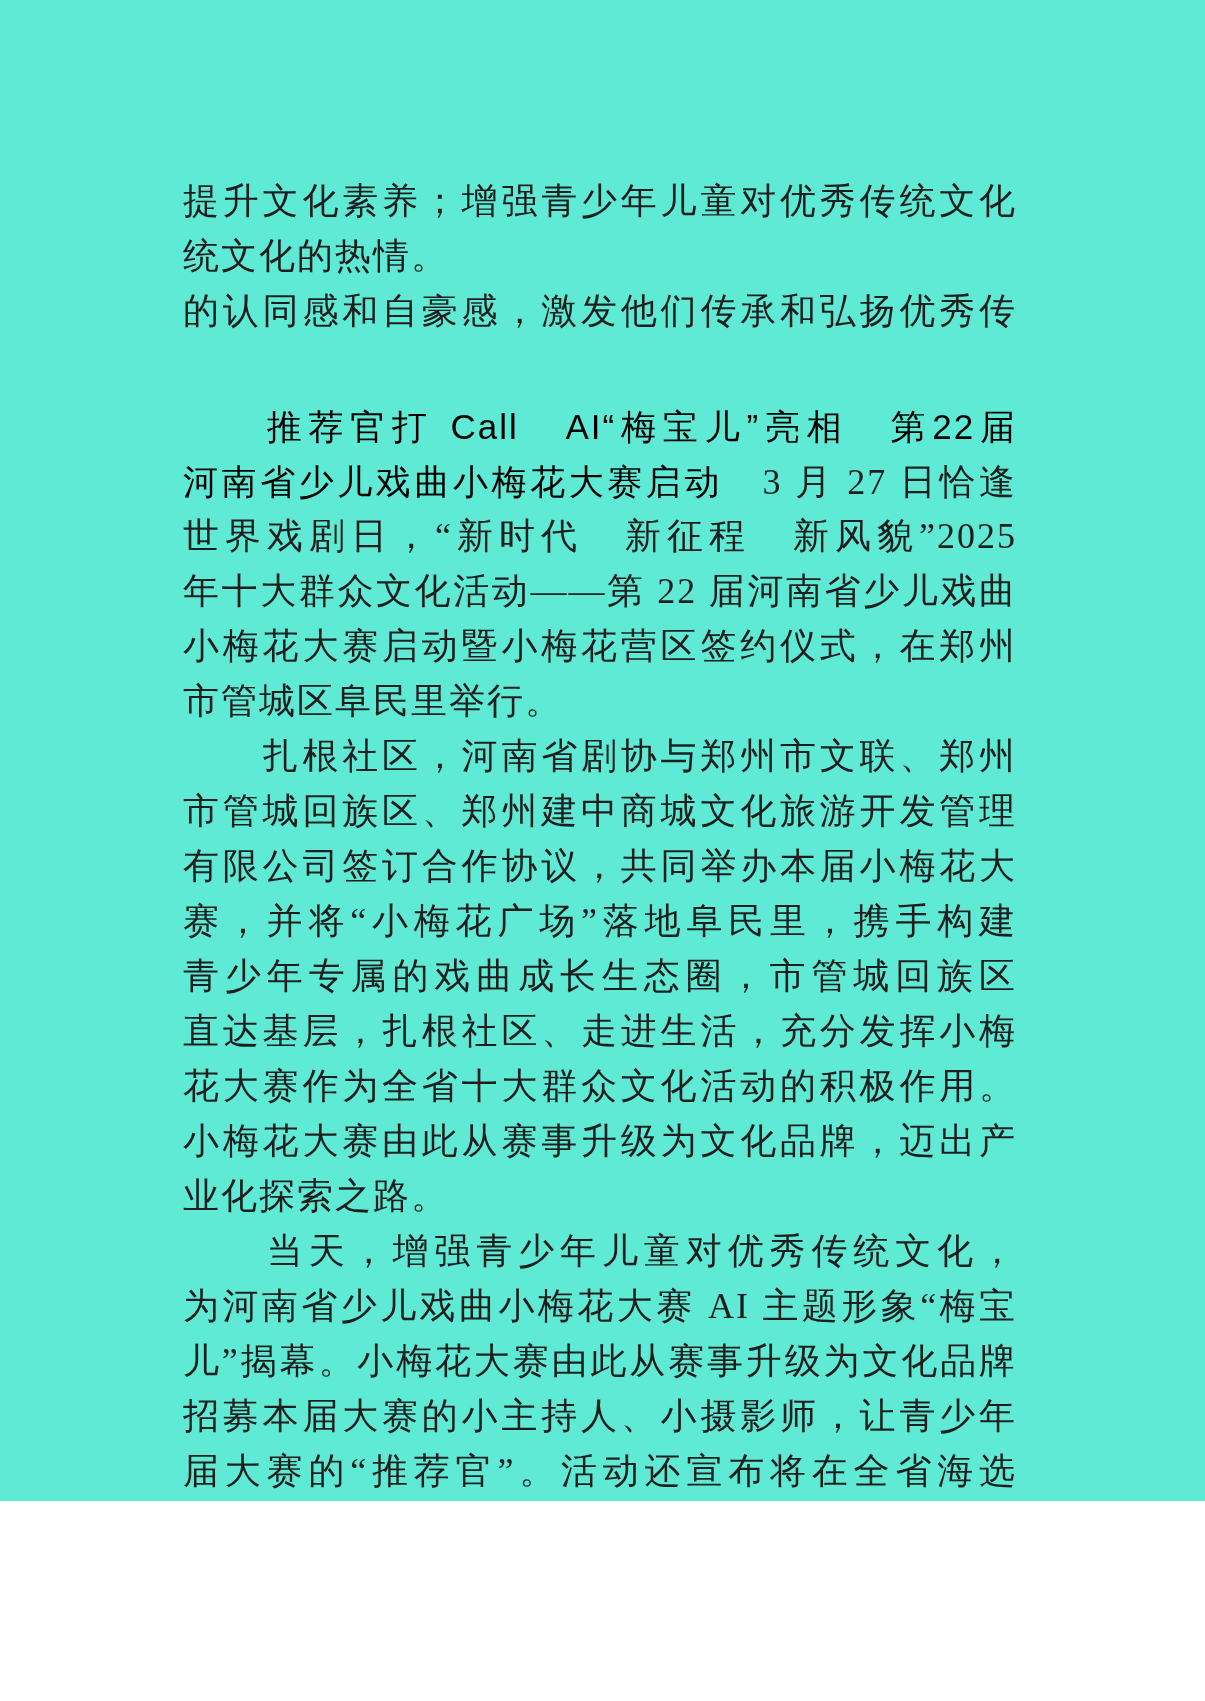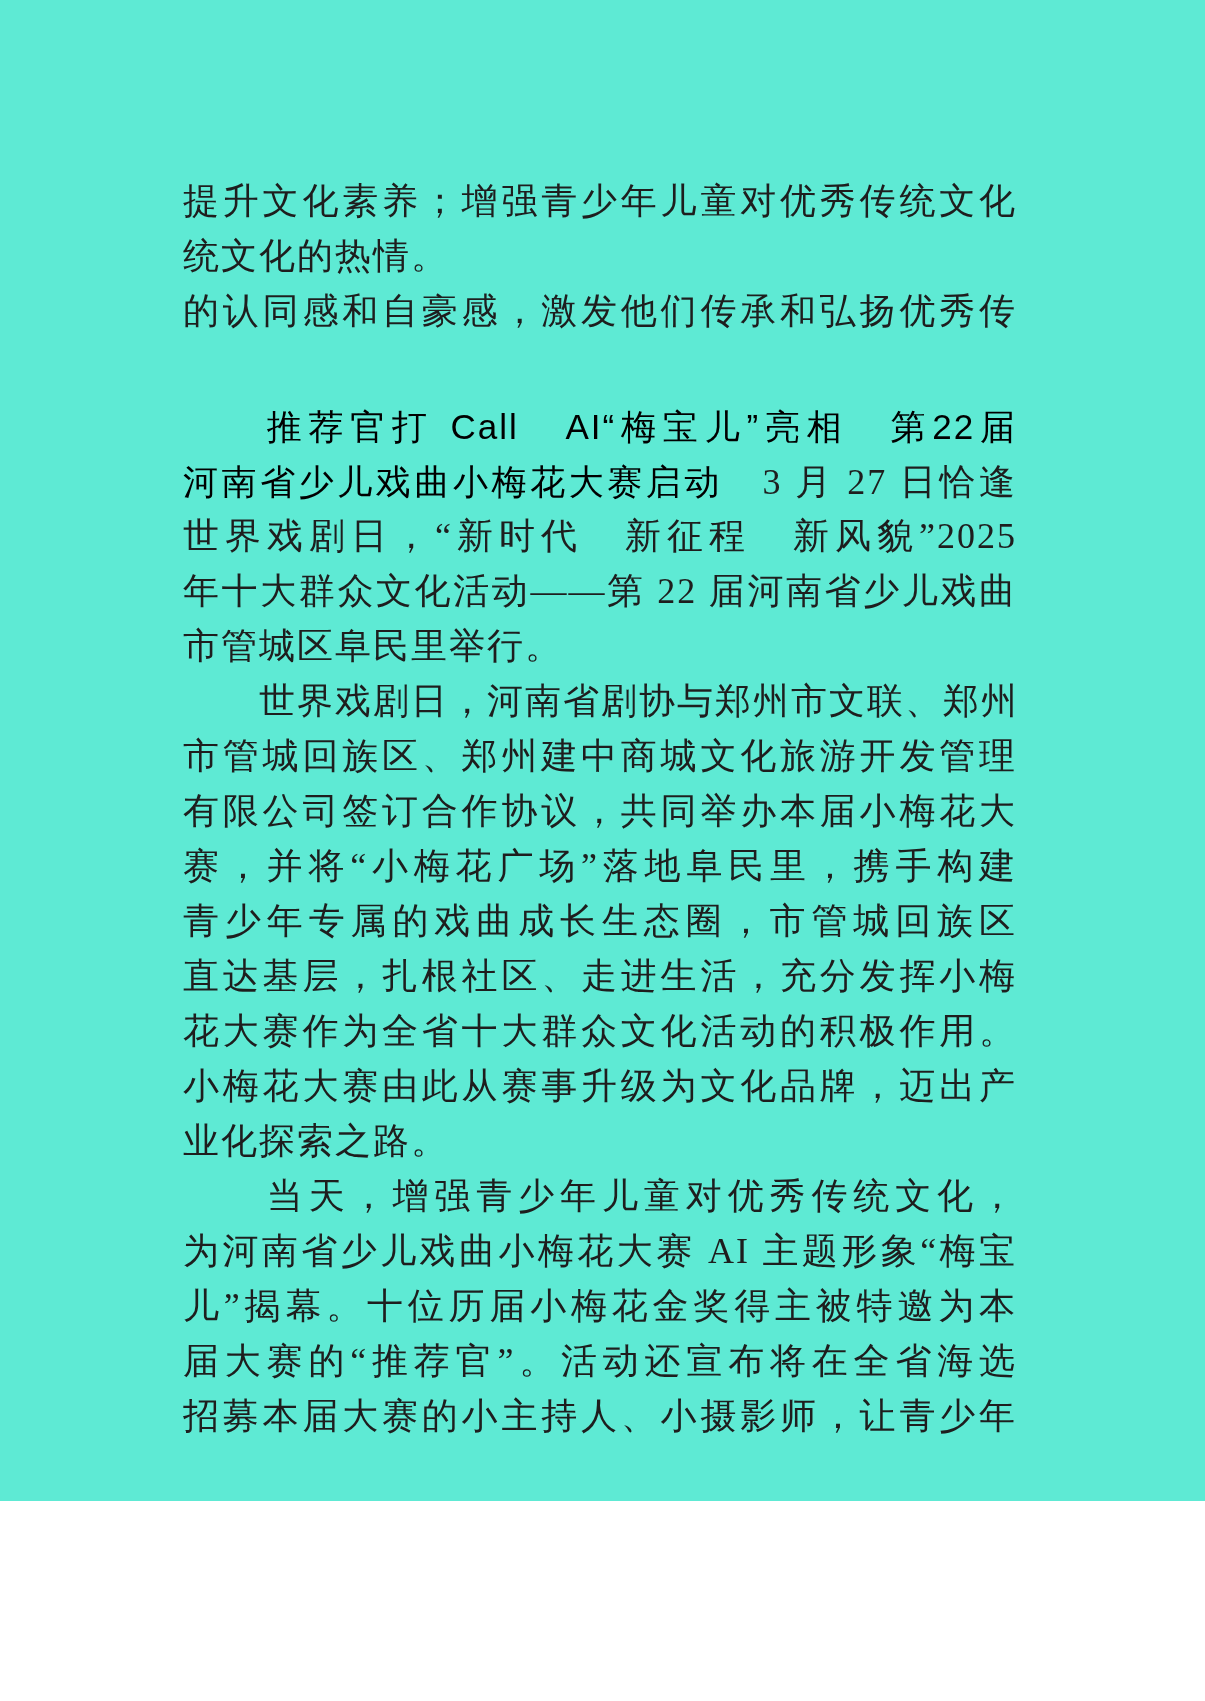--- a/index.html
+++ b/index.html
@@ -73,39 +73,40 @@
       <div class="line j">的认同感和自豪感，激发他们传承和弘扬优秀传</div>
     </div>
 
     <div class="spacer"></div>
 
     <div>
       <div class="line j heading">　　推荐官打 Call　AI“梅宝儿”亮相　第22届</div>
       <div class="line j"><span class="heading-inline">河南省少儿戏曲小梅花大赛启动</span><span>　3 月 27 日恰逢</span></div>
       <div class="line j">世界戏剧日，“新时代　新征程　新风貌”2025</div>
       <div class="line j">年十大群众文化活动——第 22 届河南省少儿戏曲</div>
+      <div class="line j">小梅花大赛启动暨小梅花营区签约仪式，在郑州</div>
       <div class="line l">市管城区阜民里举行。</div>
     </div>
 
     <div>
-      <div class="line j">　　世界戏剧日，河南省剧协与郑州市文联、郑州</div>
+      <div class="line j">　　扎根社区，河南省剧协与郑州市文联、郑州</div>
       <div class="line j">市管城回族区、郑州建中商城文化旅游开发管理</div>
       <div class="line j">有限公司签订合作协议，共同举办本届小梅花大</div>
       <div class="line j">赛，并将“小梅花广场”落地阜民里，携手构建</div>
       <div class="line j">青少年专属的戏曲成长生态圈，市管城回族区</div>
       <div class="line j">直达基层，扎根社区、走进生活，充分发挥小梅</div>
       <div class="line j">花大赛作为全省十大群众文化活动的积极作用。</div>
       <div class="line j">小梅花大赛由此从赛事升级为文化品牌，迈出产</div>
       <div class="line l">业化探索之路。</div>
     </div>
 
     <div>
       <div class="line j">　　当天，增强青少年儿童对优秀传统文化，</div>
       <div class="line j">为河南省少儿戏曲小梅花大赛 AI 主题形象“梅宝</div>
-      <div class="line j">儿”揭幕。十位历届小梅花金奖得主被特邀为本</div>
+      <div class="line j">儿”揭幕。小梅花大赛由此从赛事升级为文化品牌</div>
+      <div class="line j">招募本届大赛的小主持人、小摄影师，让青少年</div>
       <div class="line j">届大赛的“推荐官”。活动还宣布将在全省海选</div>
-      <div class="line j">招募本届大赛的小主持人、小摄影师，让青少年</div>
     </div>
 
   </div>
 
   <div class="page-number">—16—</div>
 </div>
 
 </body></html>

